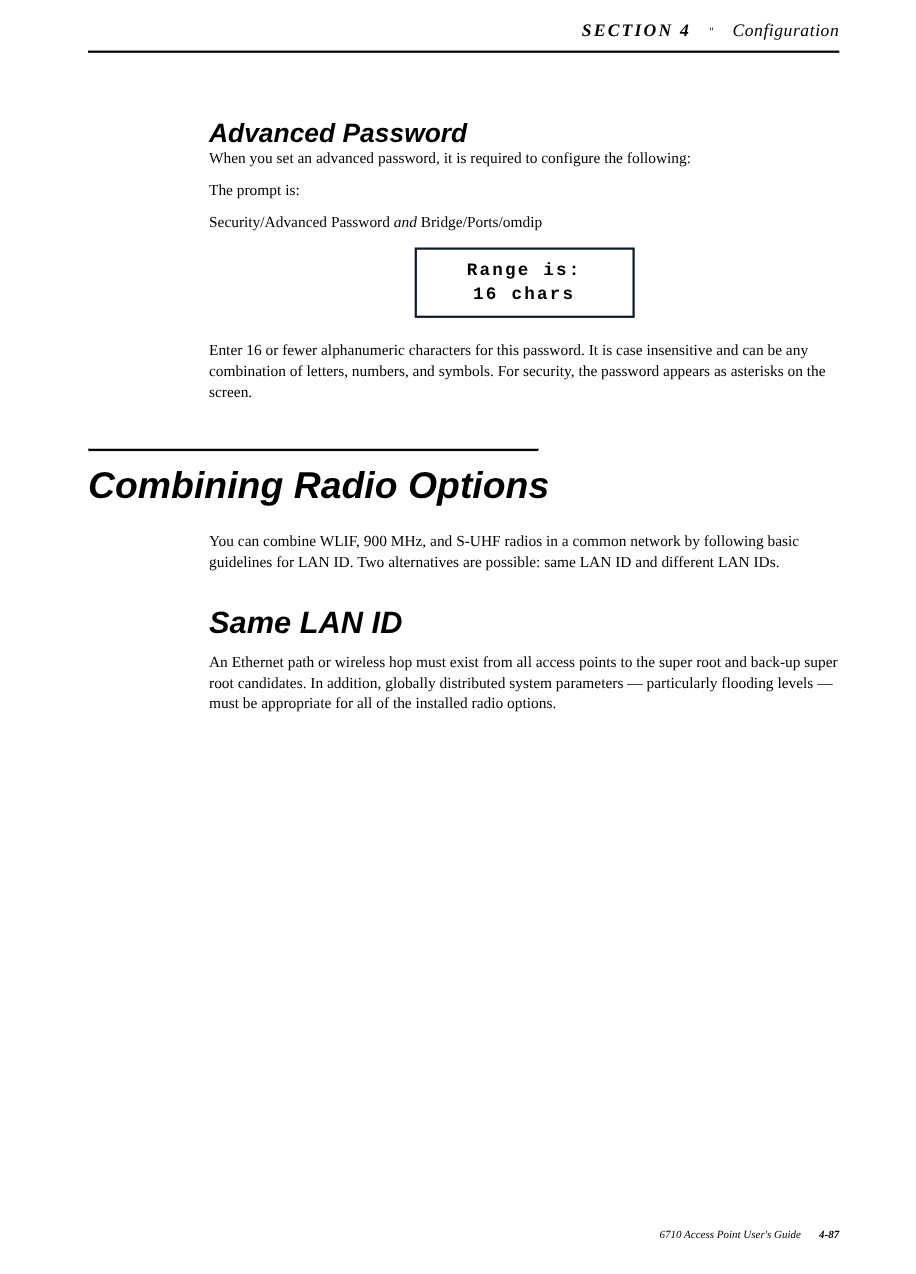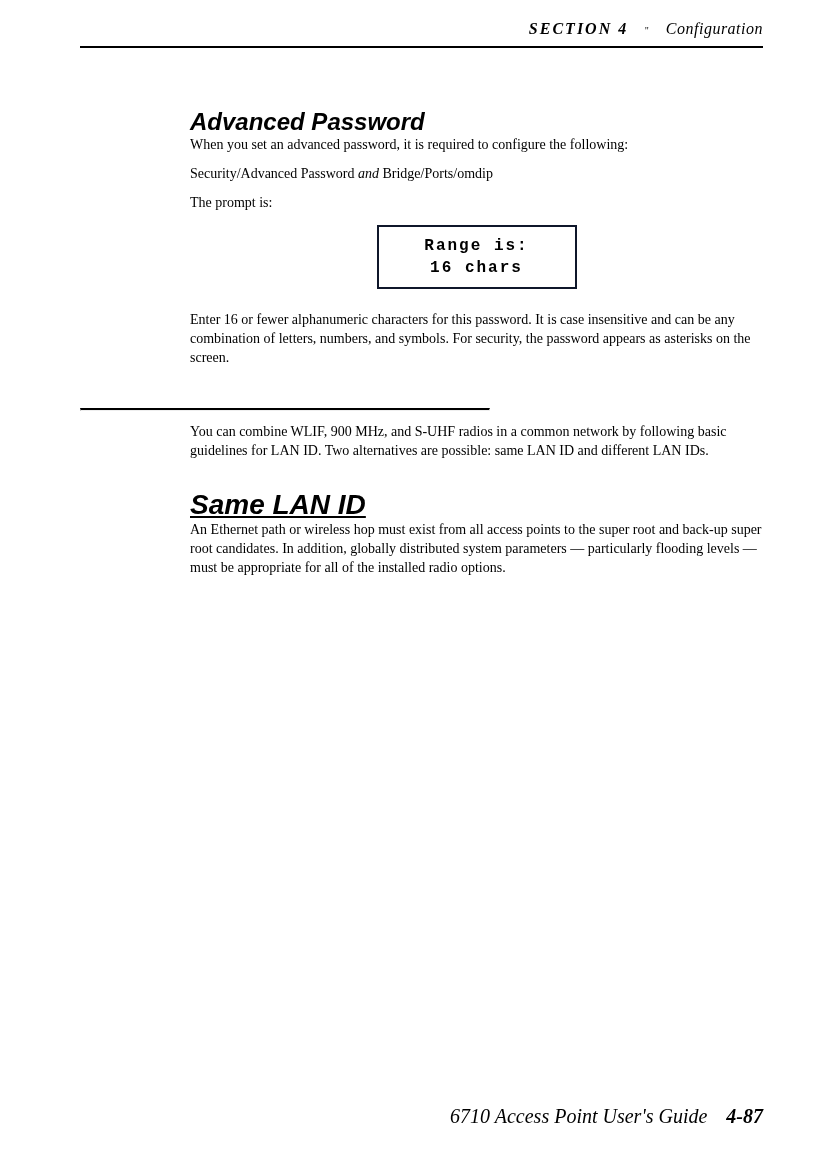--- a/index.html
+++ b/index.html
@@ -82,29 +82,29 @@
       font-size: 34px;
       margin-bottom: 22px;
       margin-left: 0;
       font-family: Arial, Helvetica, sans-serif;
     }
     .h2 {
       font-weight: bold;
       font-style: italic;
       font-size: 28px;
       margin-top: 28px;
+      margin-bottom: 12px;
       font-family: Arial, Helvetica, sans-serif;
-      text-decoration: underline;
     }
     .footer {
       position: absolute;
       bottom: 30px;
       right: 70px;
       font-style: italic;
-      font-size: 20px;
+      font-size: 10px;
       text-align: right;
       margin-left: 12px;
     }
     .footer .pagenum {
       font-weight: bold;
       margin-left: 14px;
     }
     .outer-left {
       margin-left: 0;
     }
@@ -115,35 +115,36 @@
 <div class="page">
   <div class="header">
     <span class="section-label">SECTION 4</span>
     <span class="sep">"</span>
     <span>Configuration</span>
   </div>
 
   <div class="content">
     <div class="h3">Advanced Password</div>
     <div class="para">When you set an advanced password, it is required to configure the following:</div>
+    <div class="para">The prompt is:</div>
     <div class="para">
       <span>Security/Advanced Password </span><span class="italic">and</span><span> Bridge/Ports/omdip</span>
     </div>
-    <div class="para">The prompt is:</div>
 
     <div class="prompt-box">
       <div>Range is:</div>
       <div>16 chars</div>
     </div>
 
     <div class="para">Enter 16 or fewer alphanumeric characters for this password.  It is case insensitive and can be any combination of letters, numbers, and symbols.  For security, the password appears as asterisks on the screen.</div>
   </div>
 
   <hr class="section-divider">
 
+  <div class="h1 outer-left">Combining Radio Options</div>
 
   <div class="content">
     <div class="para">You can combine WLIF, 900 MHz, and S-UHF radios in a common network by following basic guidelines for LAN ID.  Two alternatives are possible:  same LAN ID and different LAN IDs.</div>
 
     <div class="h2">Same LAN ID</div>
     <div class="para">An Ethernet path or wireless hop must exist from all access points to the super root and back-up super root candidates.  In addition, globally distributed system parameters — particularly flooding levels — must be appropriate for all of the installed radio options.</div>
   </div>
 </div>
 
 <div class="footer">

